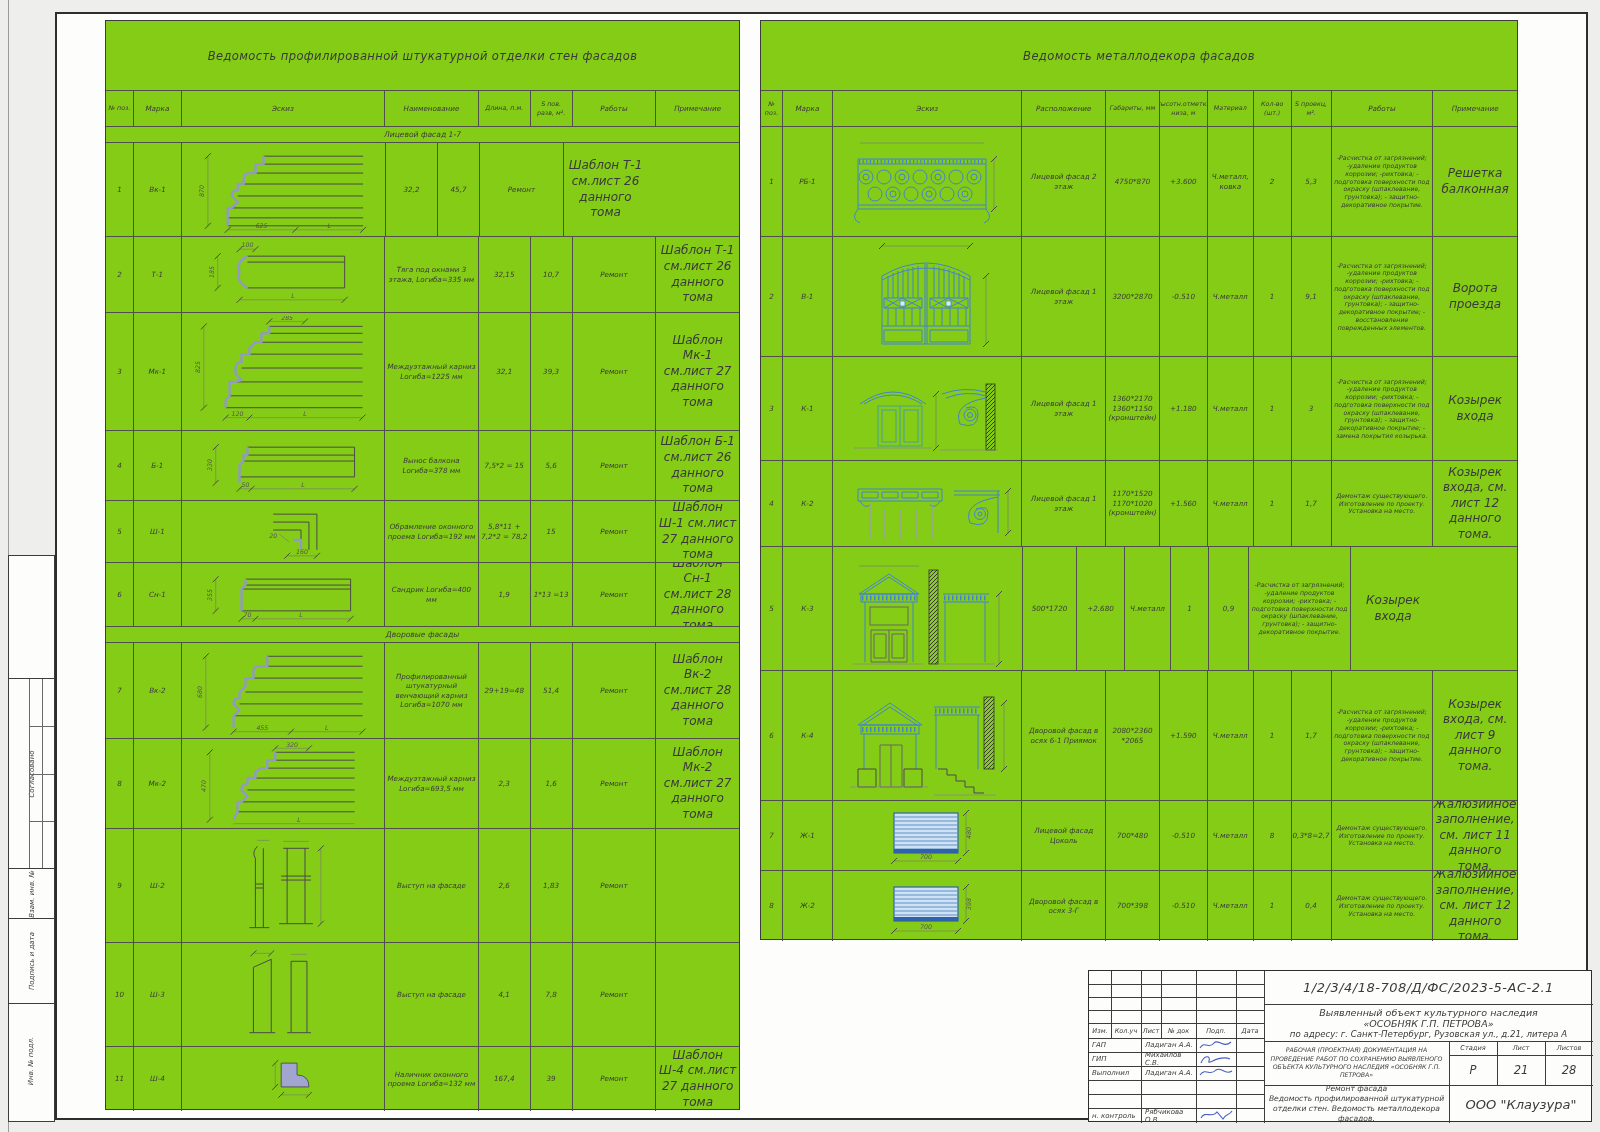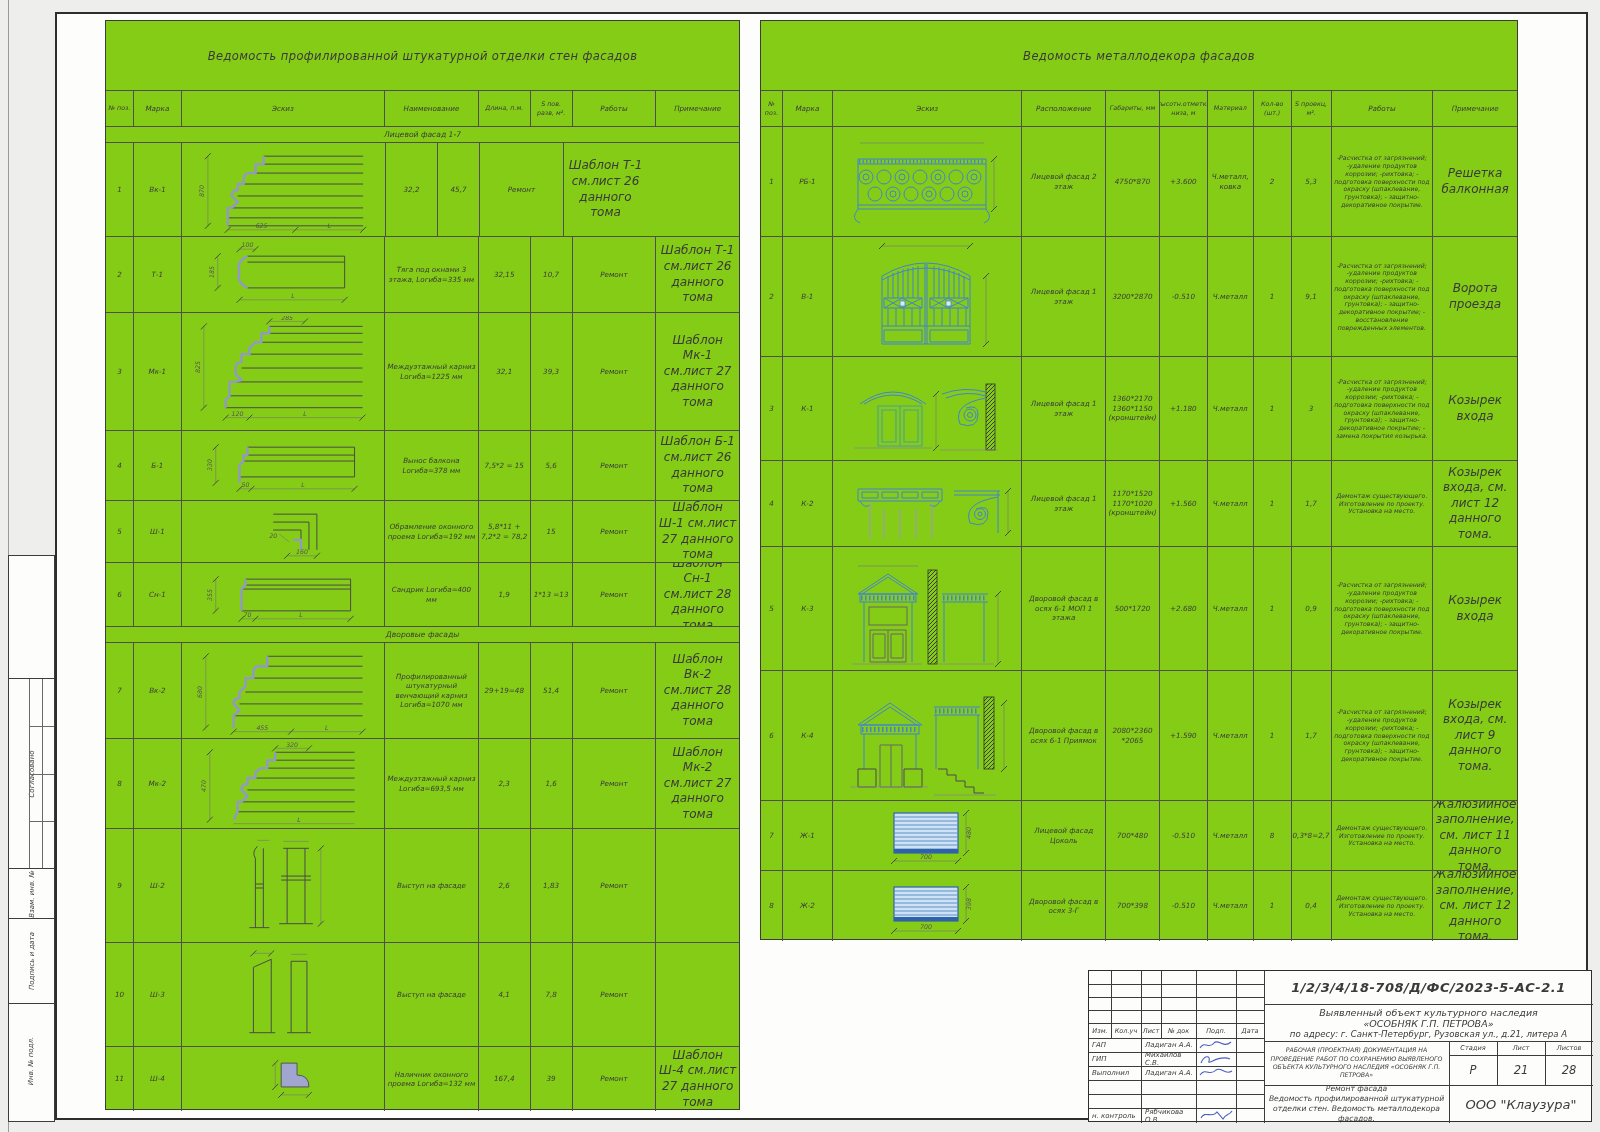--- a/index.html
+++ b/index.html
@@ -41,21 +41,21 @@
   
   .stamp{left:8px;top:555px;width:47px;height:567px;border:1.2px solid #3c3c3c;box-sizing:border-box;background:#fdfdfc}
   .stamp .cell{border-bottom:1px solid #3c3c3c;position:relative;display:flex;align-items:center;justify-content:center;box-sizing:border-box}
   .stamp .cell:last-child{border-bottom:none}
   .vlabel{transform:rotate(-90deg);white-space:nowrap;font-size:7px;color:#3a3a3a}
 
   
   .tb{left:1088px;top:970px;width:504px;height:152px;border:1.6px solid #2e2e2e;background:#fdfdfc;box-sizing:border-box}
   .tb .ln{position:absolute;background:#3c3c3c}
   .tbtxt{position:absolute;display:flex;align-items:center;justify-content:center;text-align:center;box-sizing:border-box;overflow:hidden}
-  .docnum{font-size:13px;font-weight:bold;letter-spacing:.5px}
+  .docnum{font-size:13px;font-weight:normal;letter-spacing:.5px}
   .objl{font-size:9.5px}
   .proj{font-size:6.2px;line-height:1.35;padding:1px 3px}
   .stagehead{font-size:6.6px}
   .stageval{font-size:11.5px}
   .sheettl{font-size:7.6px;line-height:1.35}
   .company{font-size:13px}
   .rolecell{font-size:7px;justify-content:flex-start;padding-left:3px;text-align:left}
   .hdrcell{font-size:6.5px}
 </style>
 </head>
@@ -517,21 +517,20 @@
         <path class="gr" d="M16 114 H86"></path>
         <rect x="92" y="20" width="9" height="94" fill="url(#hatchD)" stroke="#333" stroke-width=".8"></rect>
         <path class="bl" d="M106 44 H152 M106 52 H152"></path>
         <line x1="107" y1="48" x2="151" y2="48" stroke="#4384cf" stroke-width="5" stroke-dasharray="1.5 2.5"></line>
         <path class="bl" d="M108 52 V112 M148 52 V112"></path>
         <path class="gr" d="M102 114 H158"></path>
         <path class="dl" d="M162 44 V114 M22 16 H82"></path>
         <path class="tk" d="M159 47 l6 -6 M159 117 l6 -6"></path>
       </svg>
     </div>
-    <div class="c rc3">Дворовой фасад в осях 6-1 МОП 1 этажа</div>
     <div class="c rc4">500*1720</div>
     <div class="c rc5">+2.680</div>
     <div class="c rc6">Ч.металл</div>
     <div class="c rc7">1</div>
     <div class="c rc8">0,9</div>
     <div class="c rc9 w-works">-Расчистка от загрязнений; -удаление продуктов коррозии; -рихтовка; - подготовка поверхности под окраску (шпаклевание, грунтовка); - защитно-декоративное покрытие.</div>
     <div class="c rc10 w-note">Козырек входа</div>
   </div>
 
   <div class="trow" style="height:130px">

